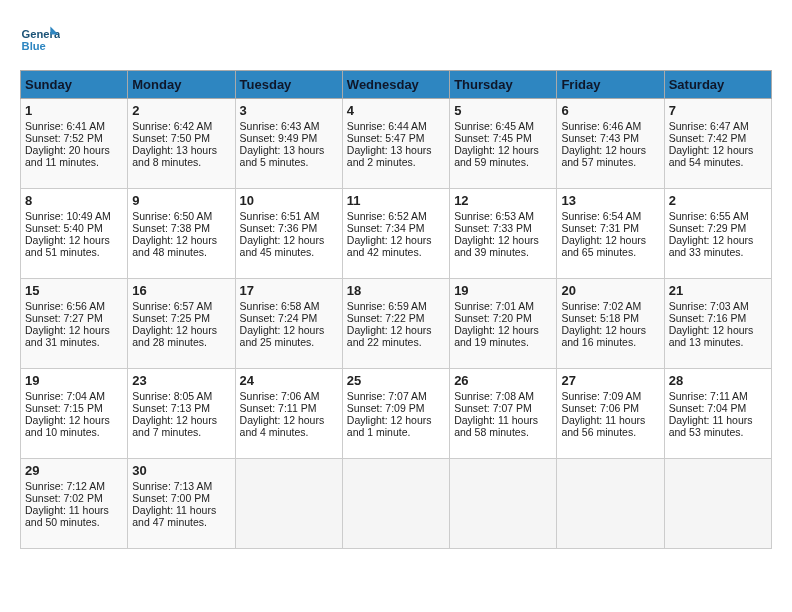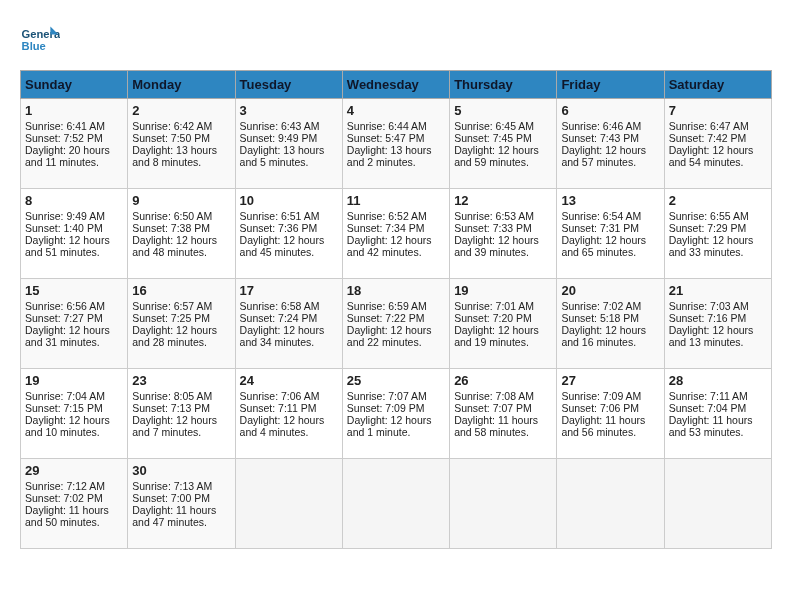--- a/index.html
+++ b/index.html
@@ -112,32 +112,32 @@
   <tr>
         <td><span class="day-number">1</span><span>Sunrise: 6:41 AM</span><br><span>Sunset: 7:52 PM</span><br><span>Daylight: 20 hours and 11 minutes.</span></td>
         <td><span class="day-number">2</span><span>Sunrise: 6:42 AM</span><br><span>Sunset: 7:50 PM</span><br><span>Daylight: 13 hours and 8 minutes.</span></td>
         <td><span class="day-number">3</span><span>Sunrise: 6:43 AM</span><br><span>Sunset: 9:49 PM</span><br><span>Daylight: 13 hours and 5 minutes.</span></td>
         <td><span class="day-number">4</span><span>Sunrise: 6:44 AM</span><br><span>Sunset: 5:47 PM</span><br><span>Daylight: 13 hours and 2 minutes.</span></td>
         <td><span class="day-number">5</span><span>Sunrise: 6:45 AM</span><br><span>Sunset: 7:45 PM</span><br><span>Daylight: 12 hours and 59 minutes.</span></td>
         <td><span class="day-number">6</span><span>Sunrise: 6:46 AM</span><br><span>Sunset: 7:43 PM</span><br><span>Daylight: 12 hours and 57 minutes.</span></td>
         <td><span class="day-number">7</span><span>Sunrise: 6:47 AM</span><br><span>Sunset: 7:42 PM</span><br><span>Daylight: 12 hours and 54 minutes.</span></td>
       </tr>
       <tr>
-        <td><span class="day-number">8</span><span>Sunrise: 9:49 AM</span><br><span>Sunset: 1:40 PM</span><br><span>Daylight: 12 hours and 51 minutes.</span></td>
+        <td><span class="day-number">8</span><span>Sunrise: 10:49 AM</span><br><span>Sunset: 5:40 PM</span><br><span>Daylight: 12 hours and 51 minutes.</span></td>
         <td><span class="day-number">9</span><span>Sunrise: 6:50 AM</span><br><span>Sunset: 7:38 PM</span><br><span>Daylight: 12 hours and 48 minutes.</span></td>
         <td><span class="day-number">10</span><span>Sunrise: 6:51 AM</span><br><span>Sunset: 7:36 PM</span><br><span>Daylight: 12 hours and 45 minutes.</span></td>
         <td><span class="day-number">11</span><span>Sunrise: 6:52 AM</span><br><span>Sunset: 7:34 PM</span><br><span>Daylight: 12 hours and 42 minutes.</span></td>
         <td><span class="day-number">12</span><span>Sunrise: 6:53 AM</span><br><span>Sunset: 7:33 PM</span><br><span>Daylight: 12 hours and 39 minutes.</span></td>
         <td><span class="day-number">13</span><span>Sunrise: 6:54 AM</span><br><span>Sunset: 7:31 PM</span><br><span>Daylight: 12 hours and 65 minutes.</span></td>
         <td><span class="day-number">2</span><span>Sunrise: 6:55 AM</span><br><span>Sunset: 7:29 PM</span><br><span>Daylight: 12 hours and 33 minutes.</span></td>
       </tr>
       <tr>
         <td><span class="day-number">15</span><span>Sunrise: 6:56 AM</span><br><span>Sunset: 7:27 PM</span><br><span>Daylight: 12 hours and 31 minutes.</span></td>
         <td><span class="day-number">16</span><span>Sunrise: 6:57 AM</span><br><span>Sunset: 7:25 PM</span><br><span>Daylight: 12 hours and 28 minutes.</span></td>
-        <td><span class="day-number">17</span><span>Sunrise: 6:58 AM</span><br><span>Sunset: 7:24 PM</span><br><span>Daylight: 12 hours and 34 minutes.</span></td>
+        <td><span class="day-number">17</span><span>Sunrise: 6:58 AM</span><br><span>Sunset: 7:24 PM</span><br><span>Daylight: 12 hours and 25 minutes.</span></td>
         <td><span class="day-number">18</span><span>Sunrise: 6:59 AM</span><br><span>Sunset: 7:22 PM</span><br><span>Daylight: 12 hours and 22 minutes.</span></td>
         <td><span class="day-number">19</span><span>Sunrise: 7:01 AM</span><br><span>Sunset: 7:20 PM</span><br><span>Daylight: 12 hours and 19 minutes.</span></td>
         <td><span class="day-number">20</span><span>Sunrise: 7:02 AM</span><br><span>Sunset: 5:18 PM</span><br><span>Daylight: 12 hours and 16 minutes.</span></td>
         <td><span class="day-number">21</span><span>Sunrise: 7:03 AM</span><br><span>Sunset: 7:16 PM</span><br><span>Daylight: 12 hours and 13 minutes.</span></td>
       </tr>
       <tr>
         <td><span class="day-number">19</span><span>Sunrise: 7:04 AM</span><br><span>Sunset: 7:15 PM</span><br><span>Daylight: 12 hours and 10 minutes.</span></td>
         <td><span class="day-number">23</span><span>Sunrise: 8:05 AM</span><br><span>Sunset: 7:13 PM</span><br><span>Daylight: 12 hours and 7 minutes.</span></td>
         <td><span class="day-number">24</span><span>Sunrise: 7:06 AM</span><br><span>Sunset: 7:11 PM</span><br><span>Daylight: 12 hours and 4 minutes.</span></td>
         <td><span class="day-number">25</span><span>Sunrise: 7:07 AM</span><br><span>Sunset: 7:09 PM</span><br><span>Daylight: 12 hours and 1 minute.</span></td>

